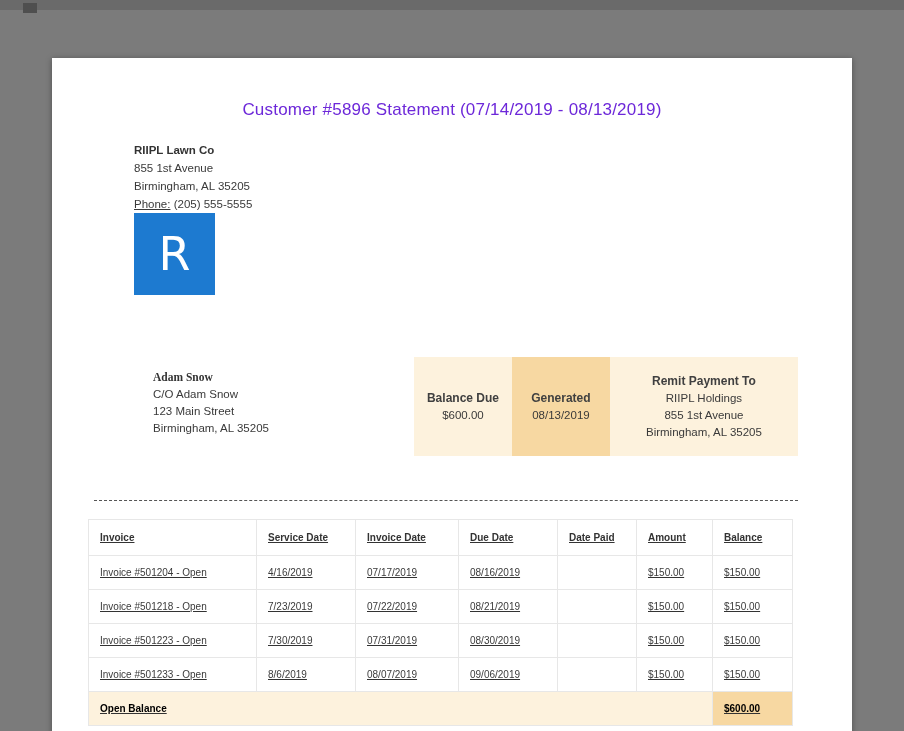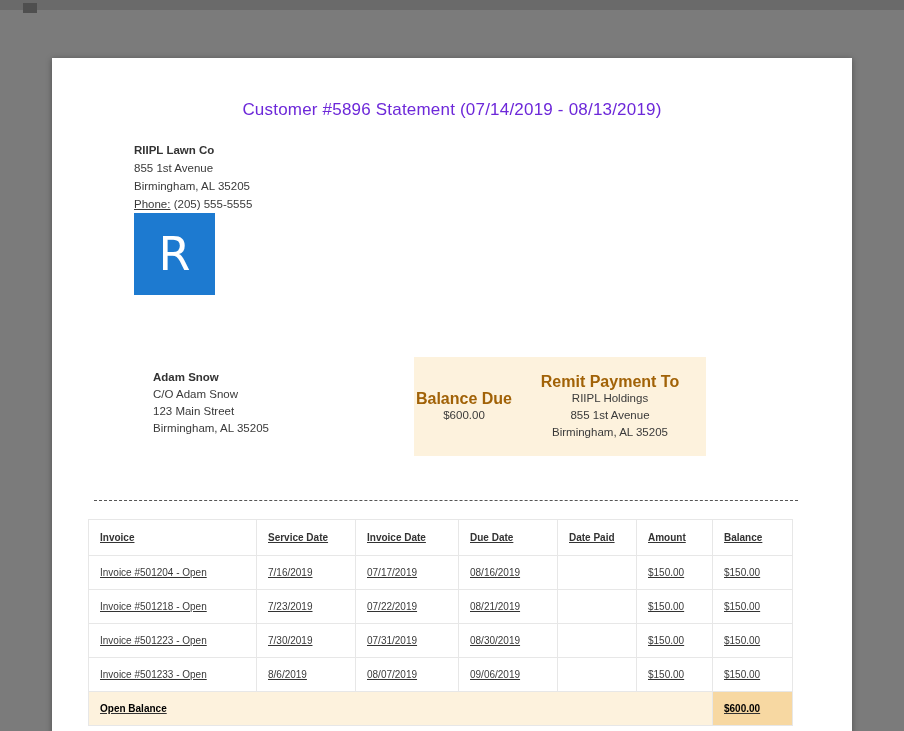--- a/index.html
+++ b/index.html
@@ -58,40 +58,40 @@
     font-family: "DejaVu Sans", "Liberation Sans", sans-serif;
   }
   
   .bill-row {
     display: flex;
     align-items: flex-start;
     margin: 62px 54px 0 101px;
   }
   .customer { padding-top: 12px; }
   .customer div { font-size: 11.5px; line-height: 17px; color: #3a3a3a; }
-  .customer .bold { font-weight: bold; color: #333; }
+  .customer .bold { font-weight: bold; color: #333; font-family: Liberation Serif, serif; }
   .summary {
     margin-left: auto;
     display: flex;
     width: 384px;
     height: 99px;
   }
   .summary .cell {
     display: flex;
     flex-direction: column;
     justify-content: center;
     align-items: center;
     text-align: center;
     background: #fdf2dd;
     height: 100%;
   }
   .summary .cell.dark { background: #f7d8a2; }
   .summary .c1, .summary .c2 { width: 100px; }
   .summary .c3 { width: 192px; }
-  .summary .lbl { font-size: 16px; font-weight: bold; color: #a16207; line-height: 17px; }
+  .summary .lbl { font-size: 12px; font-weight: bold; color: #404040; line-height: 17px; }
   .summary .val, .summary .ln { font-size: 11.5px; color: #3a3a3a; line-height: 17px; }
   
   .dashed {
     margin: 44px 54px 0 42px;
     border-top: 1px dashed #555555;
     height: 0;
   }
   
   table.inv {
     margin: 18px 0 0 36px;
@@ -151,20 +151,24 @@
     <div class="customer">
       <div class="bold">Adam Snow</div>
       <div>C/O Adam Snow</div>
       <div>123 Main Street</div>
       <div>Birmingham, AL 35205</div>
     </div>
     <div class="summary">
       <div class="cell c1">
         <div class="lbl">Balance Due</div>
         <div class="val">$600.00</div>
+      </div>
+      <div class="cell c2 dark">
+        <div class="lbl">Generated</div>
+        <div class="val">08/13/2019</div>
       </div>
       <div class="cell c3">
         <div class="lbl">Remit Payment To</div>
         <div class="ln">RIIPL Holdings</div>
         <div class="ln">855 1st Avenue</div>
         <div class="ln">Birmingham, AL 35205</div>
       </div>
     </div>
   </div>
 
@@ -187,21 +191,21 @@
           <th>Invoice Date</th>
           <th>Due Date</th>
           <th>Date Paid</th>
           <th>Amount</th>
           <th>Balance</th>
         </tr>
     </thead>
     <tbody>
         <tr>
           <td>Invoice #501204 - Open</td>
-          <td>7/16/2019</td>
+          <td>4/16/2019</td>
           <td>07/17/2019</td>
           <td>08/16/2019</td>
           <td></td>
           <td>$150.00</td>
           <td>$150.00</td>
         </tr>
         <tr>
           <td>Invoice #501218 - Open</td>
           <td>7/23/2019</td>
           <td>07/22/2019</td>

